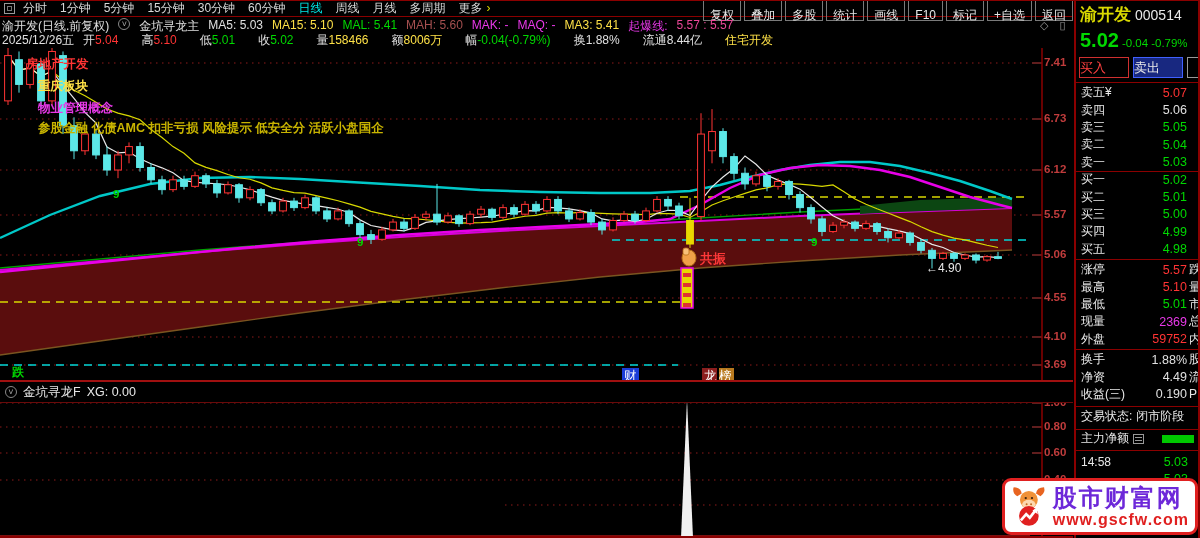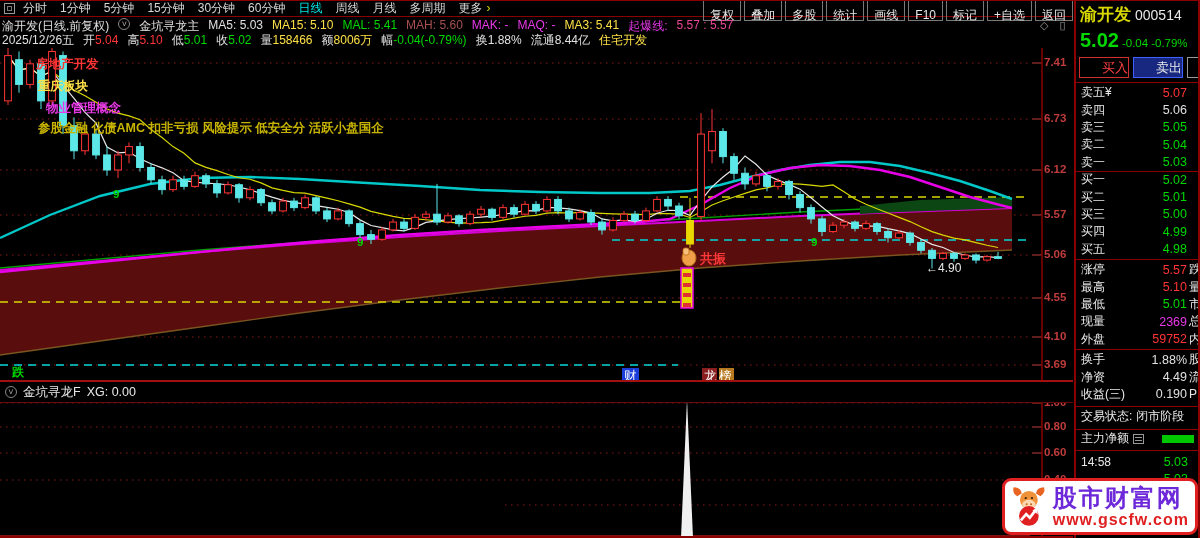--- a/index.html
+++ b/index.html
@@ -40,21 +40,21 @@
     padding-left:5px; font-size:12.5px; color:#e8e8e8; background:#000; }
   
   #panel { left:1074px; top:0; width:126px; height:538px; border-left:2px solid #8b0000; background:#000; }
   #p-name { position:absolute; left:4px; top:3px; white-space:nowrap; }
   #p-name .nm { color:#d8d800; font-size:17px; font-weight:bold; }
   #p-name .cd { color:#e8e8e8; font-size:14px; margin-left:4px; }
   #p-price { position:absolute; left:4px; top:29px; white-space:nowrap; }
   #p-price .px { color:#00d800; font-size:20px; font-weight:bold; }
   #p-price .chg { color:#00d800; font-size:11.5px; margin-left:3px; }
   #p-btns { position:absolute; left:3px; top:57px; width:126px; display:flex; gap:4px; }
-  .pbtn { height:21px; line-height:19px; text-align:right; font-size:13px; cursor:pointer; }
+  .pbtn { height:21px; line-height:19px; text-align:left; font-size:13px; cursor:pointer; }
   #btn-buy { width:50px; border:1.5px solid #d03030; color:#ff4040; }
   #btn-sell { width:50px; border:1.5px solid #4060ff; background:#182880; color:#e8e8e8; }
   #btn-stub { width:12px; border:1.5px solid #999; }
   .prow { position:absolute; left:0; width:126px; height:17.4px; display:flex;
     align-items:center; font-size:12px; padding-left:5px; }
   .prow .lbl { color:#e8e8e8; white-space:nowrap; }
   .prow .val { margin-left:auto; font-weight:normal; font-size:12.5px; white-space:nowrap; }
   .prow .frag { width:13px; overflow:hidden; color:#e8e8e8; margin-left:2px; flex:none; white-space:nowrap; }
   .pdiv { position:absolute; left:0; width:126px; border-top:1px solid #8b0000; }
   .licon { width:11px; height:10px; border:1px solid #999; margin-left:4px; position:relative; }
@@ -114,21 +114,21 @@
       <span class="m">MAK: -</span>
       <span class="m">MAQ: -</span>
       <span class="y">MA3: 5.41</span>
       <span class="m">起爆线: </span>
       <span class="c">5.57 : 5.57</span>
     </span>
 </div>
 <div id="hdr-icons" class="abs">◇ ▯</div>
 <div id="row3" class="abs">
   <span class="w">2025/12/26五</span>
-  <span id="ohlc-segs" style="display:flex;gap:9px;">
+  <span id="ohlc-segs" style="display:flex;gap:23px;">
       <span><span class="w">开</span><span class="r">5.04</span></span>
       <span><span class="w">高</span><span class="r">5.10</span></span>
       <span><span class="w">低</span><span class="g">5.01</span></span>
       <span><span class="w">收</span><span class="g">5.02</span></span>
       <span><span class="w">量</span><span class="y">158466</span></span>
       <span><span class="w">额</span><span class="y">8006万</span></span>
       <span><span class="w">幅</span><span class="g">-0.04(-0.79%)</span></span>
       <span><span class="w">换</span><span class="w">1.88%</span></span>
       <span><span class="w">流通</span><span class="w">8.44亿</span></span>
       <span><span class="y">住宅开发</span></span>
@@ -383,23 +383,23 @@
     <div class="ylab" style="top: 248px;">5.06</div>
     <div class="ylab" style="top: 291px;">4.55</div>
     <div class="ylab" style="top: 330px;">4.10</div>
     <div class="ylab" style="top: 358px;">3.69</div>
     <div class="ylab" style="top: 396px;">1.00</div>
     <div class="ylab" style="top: 420px;">0.80</div>
     <div class="ylab" style="top: 446px;">0.60</div>
     <div class="ylab" style="top: 473px;">0.40</div>
   </div>
 
-<div class="ann r" style="left:36px; top:56px;">房地产开发</div>
+<div class="ann r" style="left:26px; top:56px;">房地产开发</div>
 <div class="ann y" style="left:38px; top:78px;">重庆板块</div>
-<div class="ann m" style="left:46px; top:100px;">物业管理概念</div>
+<div class="ann m" style="left:38px; top:100px;">物业管理概念</div>
 <div class="ann" style="left:38px; top:120px; color:#c8b400;">参股金融 化债AMC 扣非亏损 风险提示 低安全分 活跃小盘国企</div>
 <div class="ann g" style="left:12px; top:364px; font-size:12px;">跌</div>
 <div class="tag" style="left:622px; top:368px; background:#1a3cd8;">财</div>
 <div class="tag" style="left:702px; top:368px; background:#8b1e1e; padding-right:0;">龙</div>
 <div class="tag" style="left:719px; top:368px; background:#b8791e; padding-left:0;">榜</div>
 
 <div id="subhdr" class="abs">
   <span class="chev-icon">˅</span>
   <span>金坑寻龙F</span>
   <span>XG: 0.00</span>

